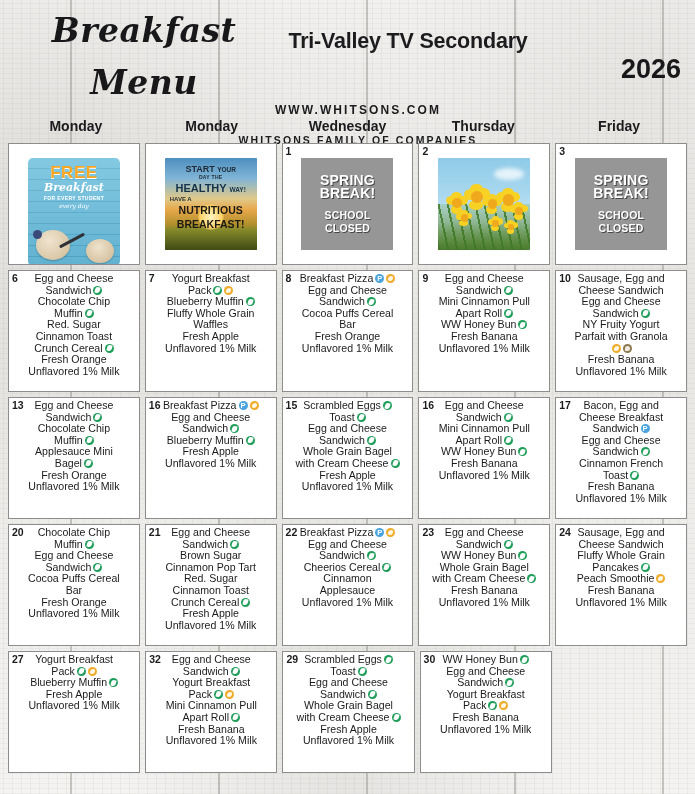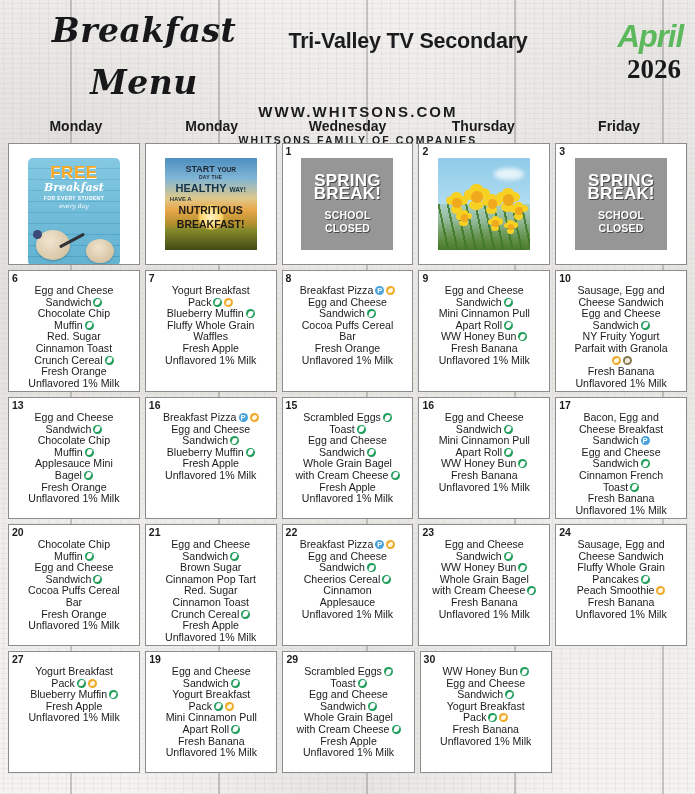--- a/index.html
+++ b/index.html
@@ -63,29 +63,29 @@
     font-size:21.5px;font-weight:bold;color:#1c1c1e;
     letter-spacing:-.2px;
   }
   .month{
     position:absolute;right:12px;top:22px;width:110px;text-align:right;
     font-size:31px;font-weight:bold;font-style:italic;
     color:#5cb85c;letter-spacing:-1px;line-height:.95;
   }
   .year{
     position:absolute;right:14px;top:56px;width:110px;text-align:right;
-    font-size:27px;font-weight:bold;color:#18181a;line-height:1;font-family:Liberation Serif, serif;
+    font-size:27px;font-weight:bold;color:#18181a;line-height:1;
   }
   .company{
     position:absolute;left:178px;top:86px;width:360px;text-align:center;
     font-size:10.5px;font-weight:bold;color:#1c1c1e;letter-spacing:2.1px;margin-top:48px;
   }
   .website{
     position:absolute;left:178px;top:103px;width:360px;text-align:center;
-    font-size:15px;font-weight:bold;color:#1c1c1e;letter-spacing:2.1px;
+    font-size:12px;font-weight:bold;color:#1c1c1e;letter-spacing:2.1px;
   }
 
   
   .dow-row{display:flex;height:22px;padding:0 8px;}
   .dow{flex:1 1 0;text-align:center;font-size:14px;font-weight:bold;color:#1b1b1d;}
 
   
   .grid{padding:3px 8px 0 8px;}
   .week{display:flex;gap:5px;margin-bottom:5px;}
   .cell{
@@ -96,21 +96,21 @@
     background:#ffffff;
     position:relative;
     overflow:hidden;
   }
   .cell.blank{border:none;background:transparent;}
   .daynum{
     position:absolute;left:3px;top:1px;
     font-size:10.5px;font-weight:bold;color:#1b1b1d;line-height:1.2;
   }
   .items{
-    padding:14px 4px 0 4px;
+    padding:2px 4px 0 4px;
     text-align:center;
     font-size:10.6px;
     line-height:11.6px;
     color:#1b1b1d;
   }
   .items .it{display:block;}
   
   .week.top .cell{height:122px;}
   .media{
     position:absolute;left:50%;top:50%;transform:translate(-50%,-50%);
@@ -231,21 +231,21 @@
   .dfl .pet{position:absolute;border-radius:50%;background:#f7d123;}
   .dfl .cup{position:absolute;border-radius:50%;background:#f0a81c;}
 
   
   .springbreak{
     width:92px;height:92px;background:#969696;
     display:flex;flex-direction:column;align-items:center;justify-content:center;
     gap:9px;
   }
   .springbreak .sb1,.springbreak .sb2{
-    color:#ffffff;font-weight:bold;font-size:17px;line-height:13px;
+    color:#ffffff;font-weight:bold;font-size:14px;line-height:13px;
     text-align:center;letter-spacing:.2px;
     text-shadow:1px 1px 0 rgba(60,60,60,.85);
   }
   .springbreak .sb2{font-size:10.5px;}
 
   
   .ico{
     display:inline-block;width:9px;height:9px;border-radius:50%;
     vertical-align:-1px;margin-left:2px;position:relative;
   }
@@ -280,21 +280,20 @@
 <div class="wood"></div>
 
 <div class="page">
 
   <div class="header">
     <div class="brand-title">
       <span>Breakfast</span>
       <span class="l2">Menu</span>
     </div>
     <div class="school-name">Tri-Valley TV Secondary</div>
-    <div class="month">April</div>
     <div class="year">2026</div>
     <div class="company">WHITSONS FAMILY OF COMPANIES</div>
     <div class="website">WWW.WHITSONS.COM</div>
   </div>
 
   <div class="dow-row">
     <div class="dow">Monday</div>
     <div class="dow">Monday</div>
     <div class="dow">Wednesday</div>
     <div class="dow">Thursday</div>
@@ -617,21 +616,21 @@
           <div class="daynum">27</div>
           <div class="items">
             <span class="it">Yogurt Breakfast</span>
             <span class="it">Pack<span class="ico ico-wg"></span><span class="ico ico-egg"></span></span>
             <span class="it">Blueberry Muffin<span class="ico ico-wg"></span></span>
             <span class="it">Fresh Apple</span>
             <span class="it">Unflavored 1% Milk</span>
           </div>
         </div>
         <div class="cell">
-          <div class="daynum">19</div>
+          <div class="daynum">32</div>
           <div class="items">
             <span class="it">Egg and Cheese</span>
             <span class="it">Sandwich<span class="ico ico-wg"></span></span>
             <span class="it">Yogurt Breakfast</span>
             <span class="it">Pack<span class="ico ico-wg"></span><span class="ico ico-egg"></span></span>
             <span class="it">Mini Cinnamon Pull</span>
             <span class="it">Apart Roll<span class="ico ico-wg"></span></span>
             <span class="it">Fresh Banana</span>
             <span class="it">Unflavored 1% Milk</span>
           </div>

